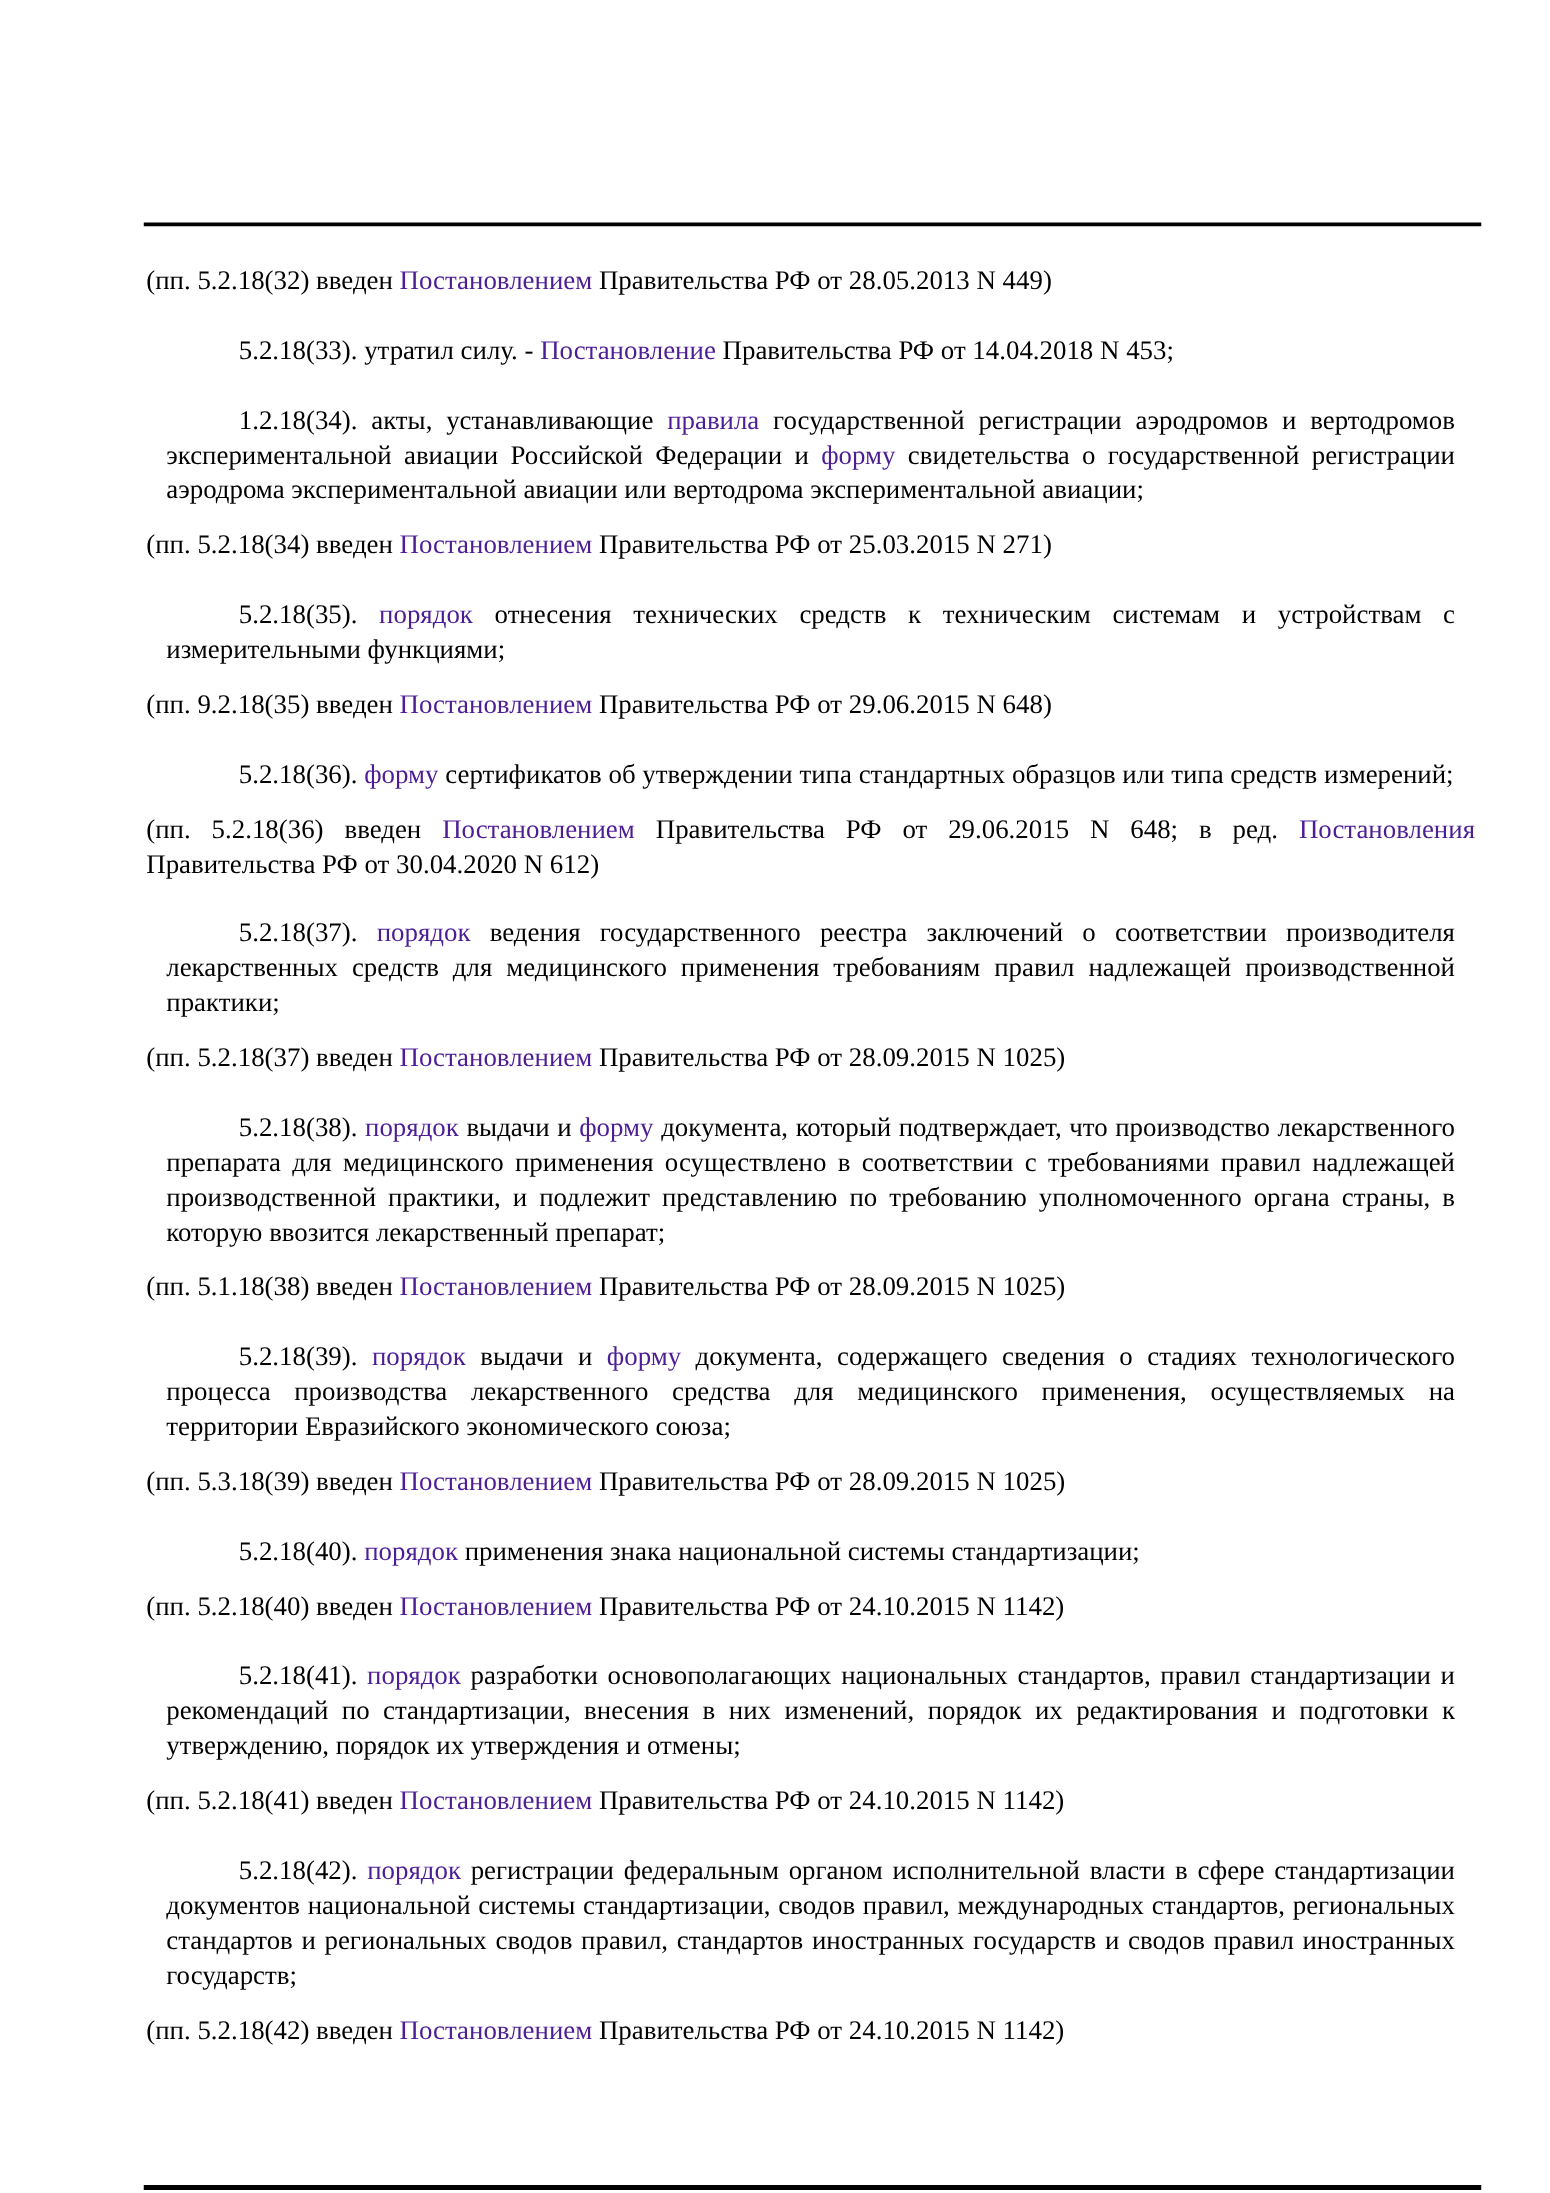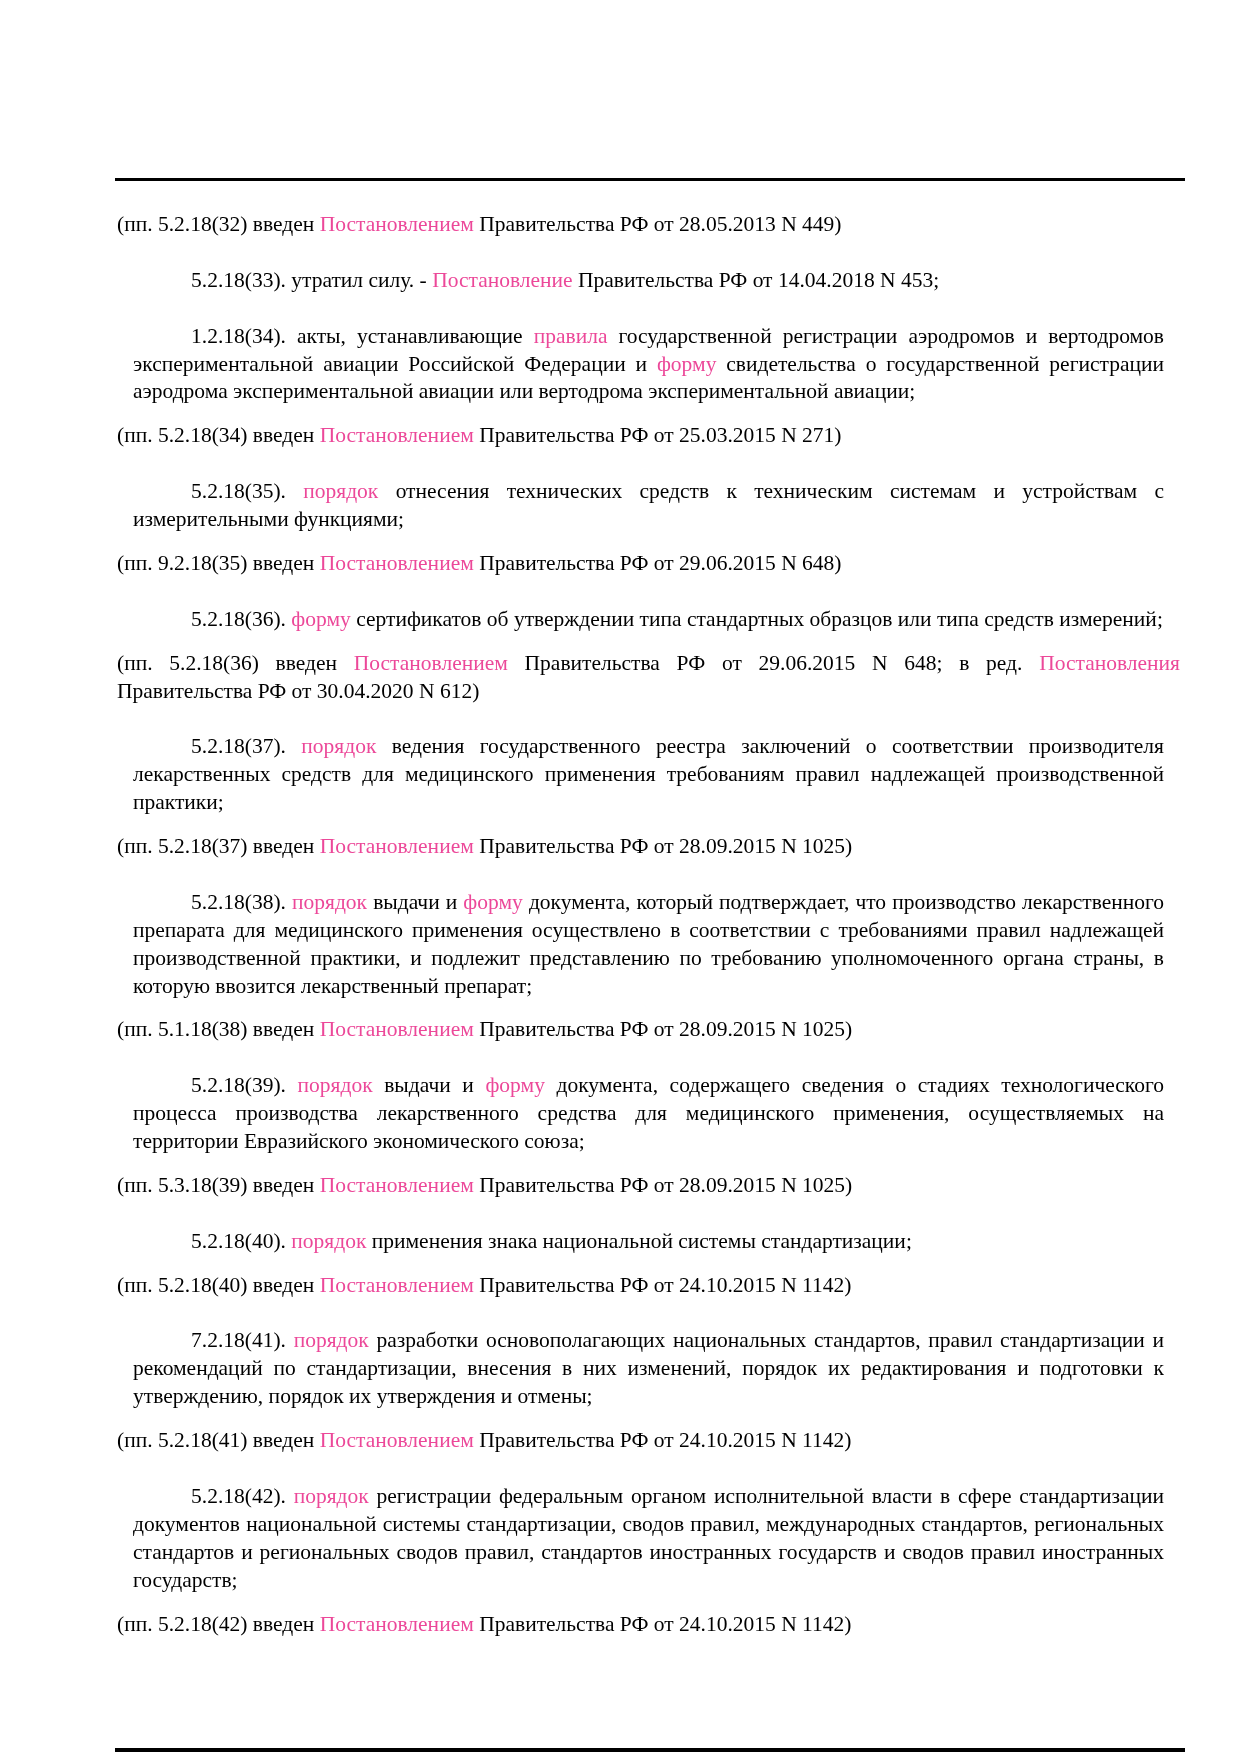--- a/index.html
+++ b/index.html
@@ -8,21 +8,21 @@
   .rule { position: absolute; left: 115px; width: 1070px; height: 3px; background: #000; }
   .rule.top { top: 178px; }
   .rule.bottom { top: 1748px; height: 4px; }
   .content { position: absolute; left: 117px; top: 211px; width: 1063px;
              font-size: 21.5px; line-height: 27.9px; }
   .para { margin: 0 0 27.9px 0; }
   .para:last-child { margin-bottom: 0; }
   .body-text { text-align: justify; text-indent: 58px; margin: 16px; }
   .note { text-align: justify; margin: 0; }
   .note.single { text-align: left; }
-  a.link { color: #ec4899; text-decoration: none; }
+  a.link { color: #4c1d95; text-decoration: none; }
 </style>
 </head>
 <body>
 
 <div class="rule top"></div>
 
 <div class="content">
 
   <div class="para">
     <p class="note single"><span>(пп. 5.2.18(32) введен </span><a class="link" href="#">Постановлением</a><span> Правительства РФ от 28.05.2013 N 449)</span></p>
@@ -61,21 +61,21 @@
     <p class="body-text"><span>5.2.18(39). </span><a class="link" href="#">порядок</a><span> выдачи и </span><a class="link" href="#">форму</a><span> документа, содержащего сведения о стадиях технологического процесса производства лекарственного средства для медицинского применения, осуществляемых на территории Евразийского экономического союза;</span></p>
     <p class="note single"><span>(пп. 5.3.18(39) введен </span><a class="link" href="#">Постановлением</a><span> Правительства РФ от 28.09.2015 N 1025)</span></p>
   </div>
 
   <div class="para">
     <p class="body-text"><span>5.2.18(40). </span><a class="link" href="#">порядок</a><span> применения знака национальной системы стандартизации;</span></p>
     <p class="note single"><span>(пп. 5.2.18(40) введен </span><a class="link" href="#">Постановлением</a><span> Правительства РФ от 24.10.2015 N 1142)</span></p>
   </div>
 
   <div class="para">
-    <p class="body-text"><span>7.2.18(41). </span><a class="link" href="#">порядок</a><span> разработки основополагающих национальных стандартов, правил стандартизации и рекомендаций по стандартизации, внесения в них изменений, порядок их редактирования и подготовки к утверждению, порядок их утверждения и отмены;</span></p>
+    <p class="body-text"><span>5.2.18(41). </span><a class="link" href="#">порядок</a><span> разработки основополагающих национальных стандартов, правил стандартизации и рекомендаций по стандартизации, внесения в них изменений, порядок их редактирования и подготовки к утверждению, порядок их утверждения и отмены;</span></p>
     <p class="note single"><span>(пп. 5.2.18(41) введен </span><a class="link" href="#">Постановлением</a><span> Правительства РФ от 24.10.2015 N 1142)</span></p>
   </div>
 
   <div class="para">
     <p class="body-text"><span>5.2.18(42). </span><a class="link" href="#">порядок</a><span> регистрации федеральным органом исполнительной власти в сфере стандартизации документов национальной системы стандартизации, сводов правил, международных стандартов, региональных стандартов и региональных сводов правил, стандартов иностранных государств и сводов правил иностранных государств;</span></p>
     <p class="note single"><span>(пп. 5.2.18(42) введен </span><a class="link" href="#">Постановлением</a><span> Правительства РФ от 24.10.2015 N 1142)</span></p>
   </div>
 
 </div>
 

